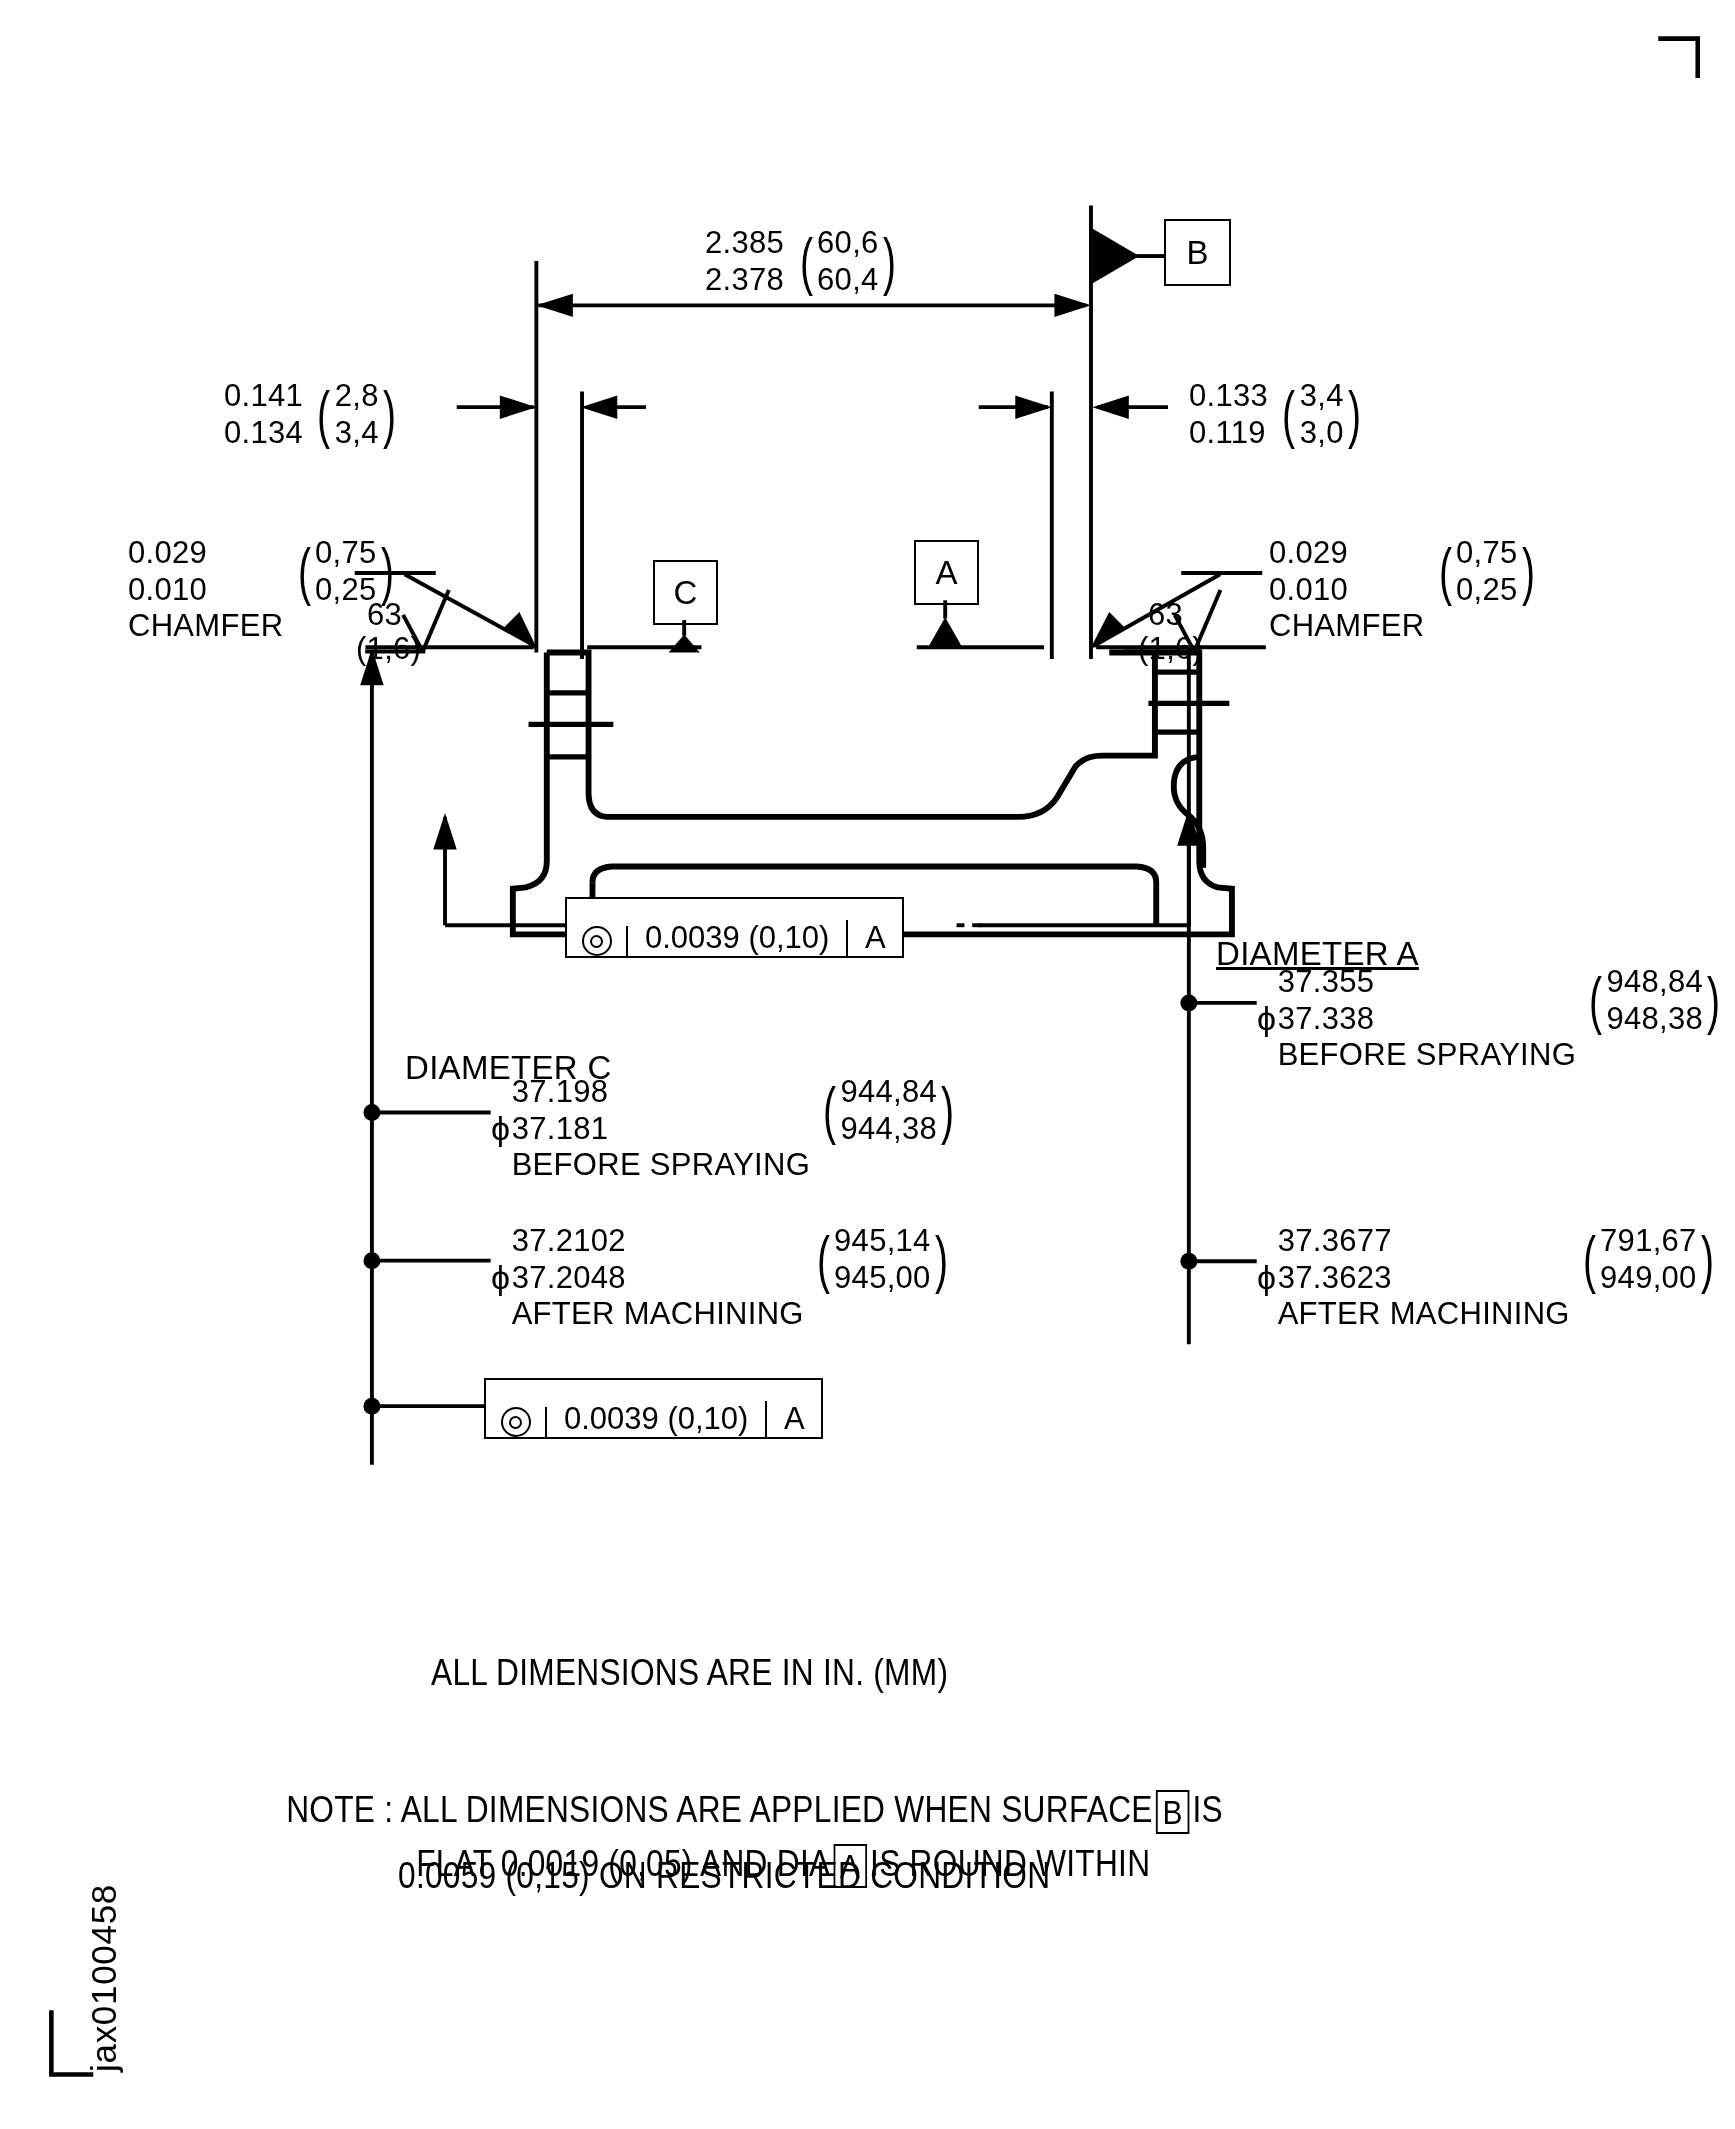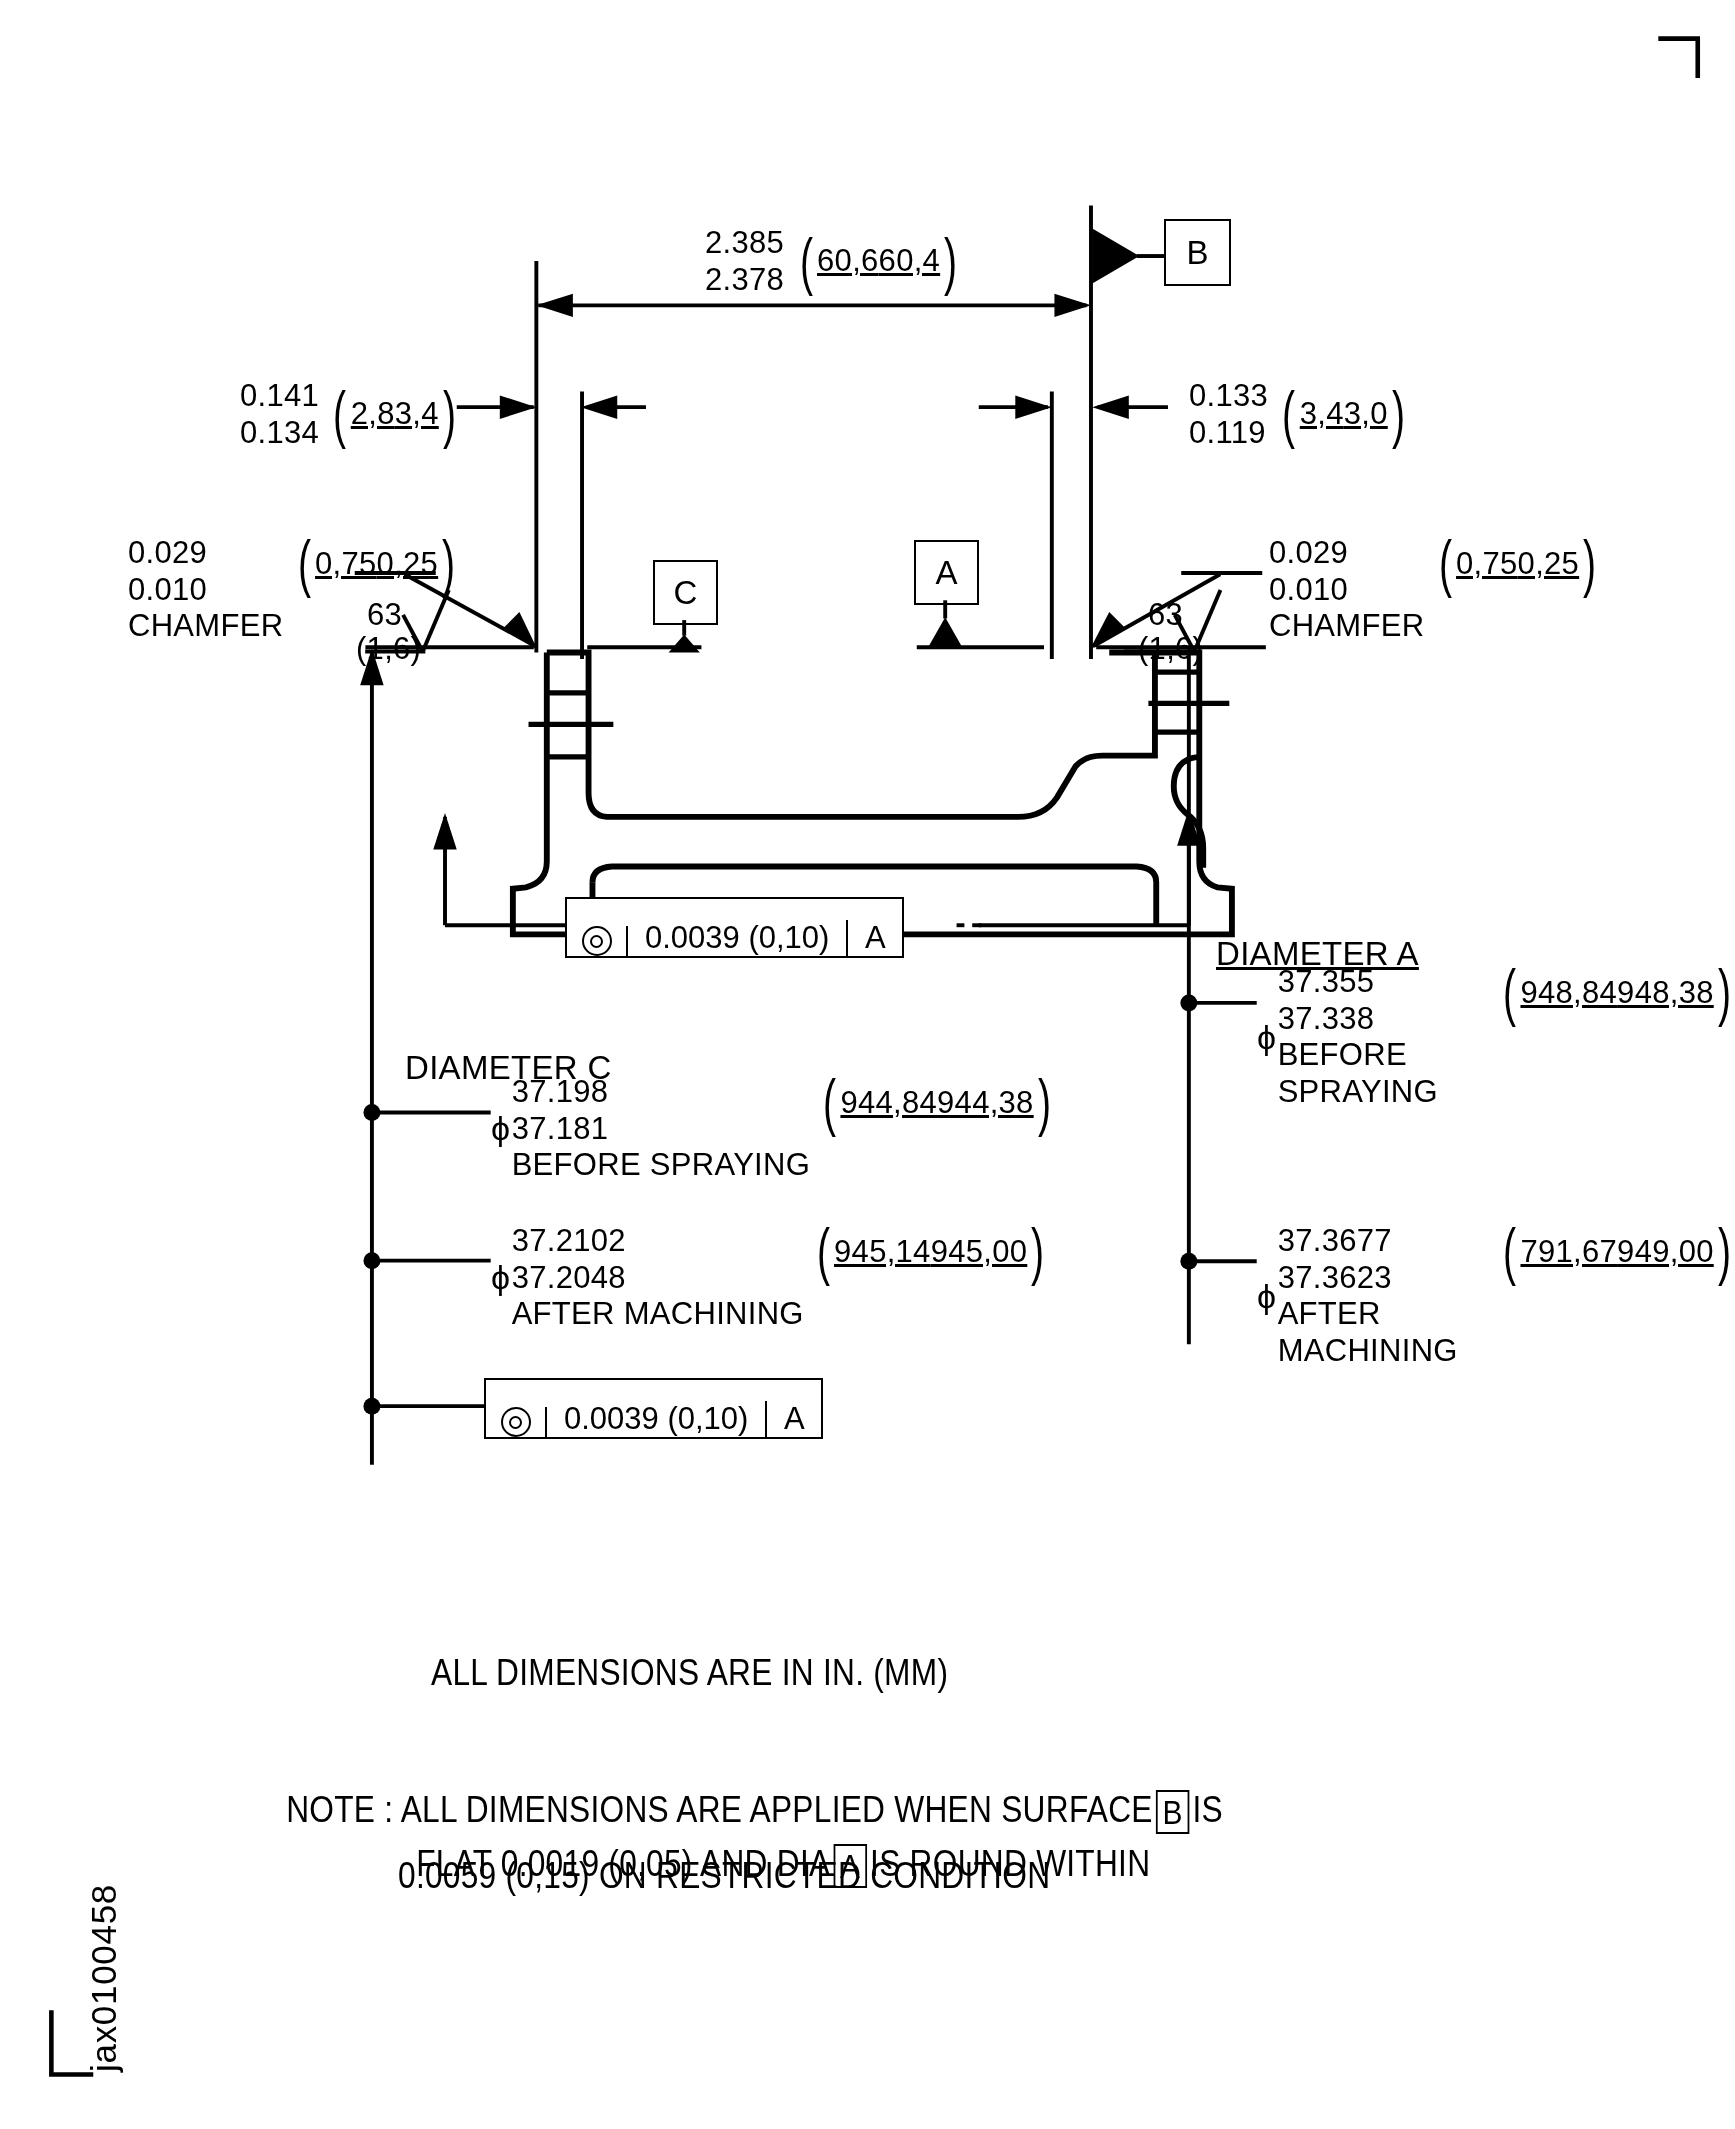--- a/index.html
+++ b/index.html
@@ -7,21 +7,21 @@
     width:1735px;height:2129px;position:relative;overflow:hidden;
     font-family:"Liberation Sans","DejaVu Sans",sans-serif;
     color:#000;
   }
   .abs{position:absolute;}
   
   .dimblk{display:flex;align-items:center;font-size:31px;letter-spacing:0.3px;}
   .dimcol{display:flex;flex-direction:column;line-height:1.18;}
   .paren{font-size:63px;line-height:.92;font-weight:300;transform:scaleX(.62);display:inline-block;}
   .parenwrap{display:flex;align-items:center;}
-  .pcol{display:flex;flex-direction:row;line-height:1.18;text-decoration:underline;}
+  .pcol{display:flex;flex-direction:column;line-height:1.18;}
   .phi{font-size:34px;align-self:center;padding-right:1.3px;}
   .lbl{font-size:31px;letter-spacing:0.3px;margin-top:19px;}
   
   .datumbox{
     border:2.6px solid #000;display:flex;align-items:center;justify-content:center;
     font-size:33px;background:#fff;
   }
   
   .fcf{display:flex;border:2.6px solid #000;background:#fff;align-items:flex-end;}
   .fcf > div{display:flex;align-items:center;justify-content:center;border-right:2.6px solid #000;}
@@ -192,21 +192,21 @@
 <div class="abs" style="left:1091px;top:222px;width:183px;height:72px;">
   <svg width="183" height="72" viewBox="0 0 280 110">
     <polygon points="2,10 2,94 74,52" fill="#000"></polygon>
     <line x1="70" y1="52" x2="112" y2="52" stroke="#000" stroke-width="6"></line>
   </svg>
 </div>
 <div class="abs datumbox" style="left:1164px;top:219px;width:63px;height:63px;">
   <span>B</span>
 </div>
 
-<div class="abs dimblk" style="left:240px;top:378px;justify-content:center;">
+<div class="abs dimblk" style="left:224px;top:378px;justify-content:center;">
   <div class="dimcol">
     <span>0.141</span>
     <span>0.134</span>
   </div>
   <div class="parenwrap" style="margin-left:10.4px;">
     <span class="paren">(</span>
     <div class="pcol">
       <span>2,8</span>
       <span>3,4</span>
     </div>

